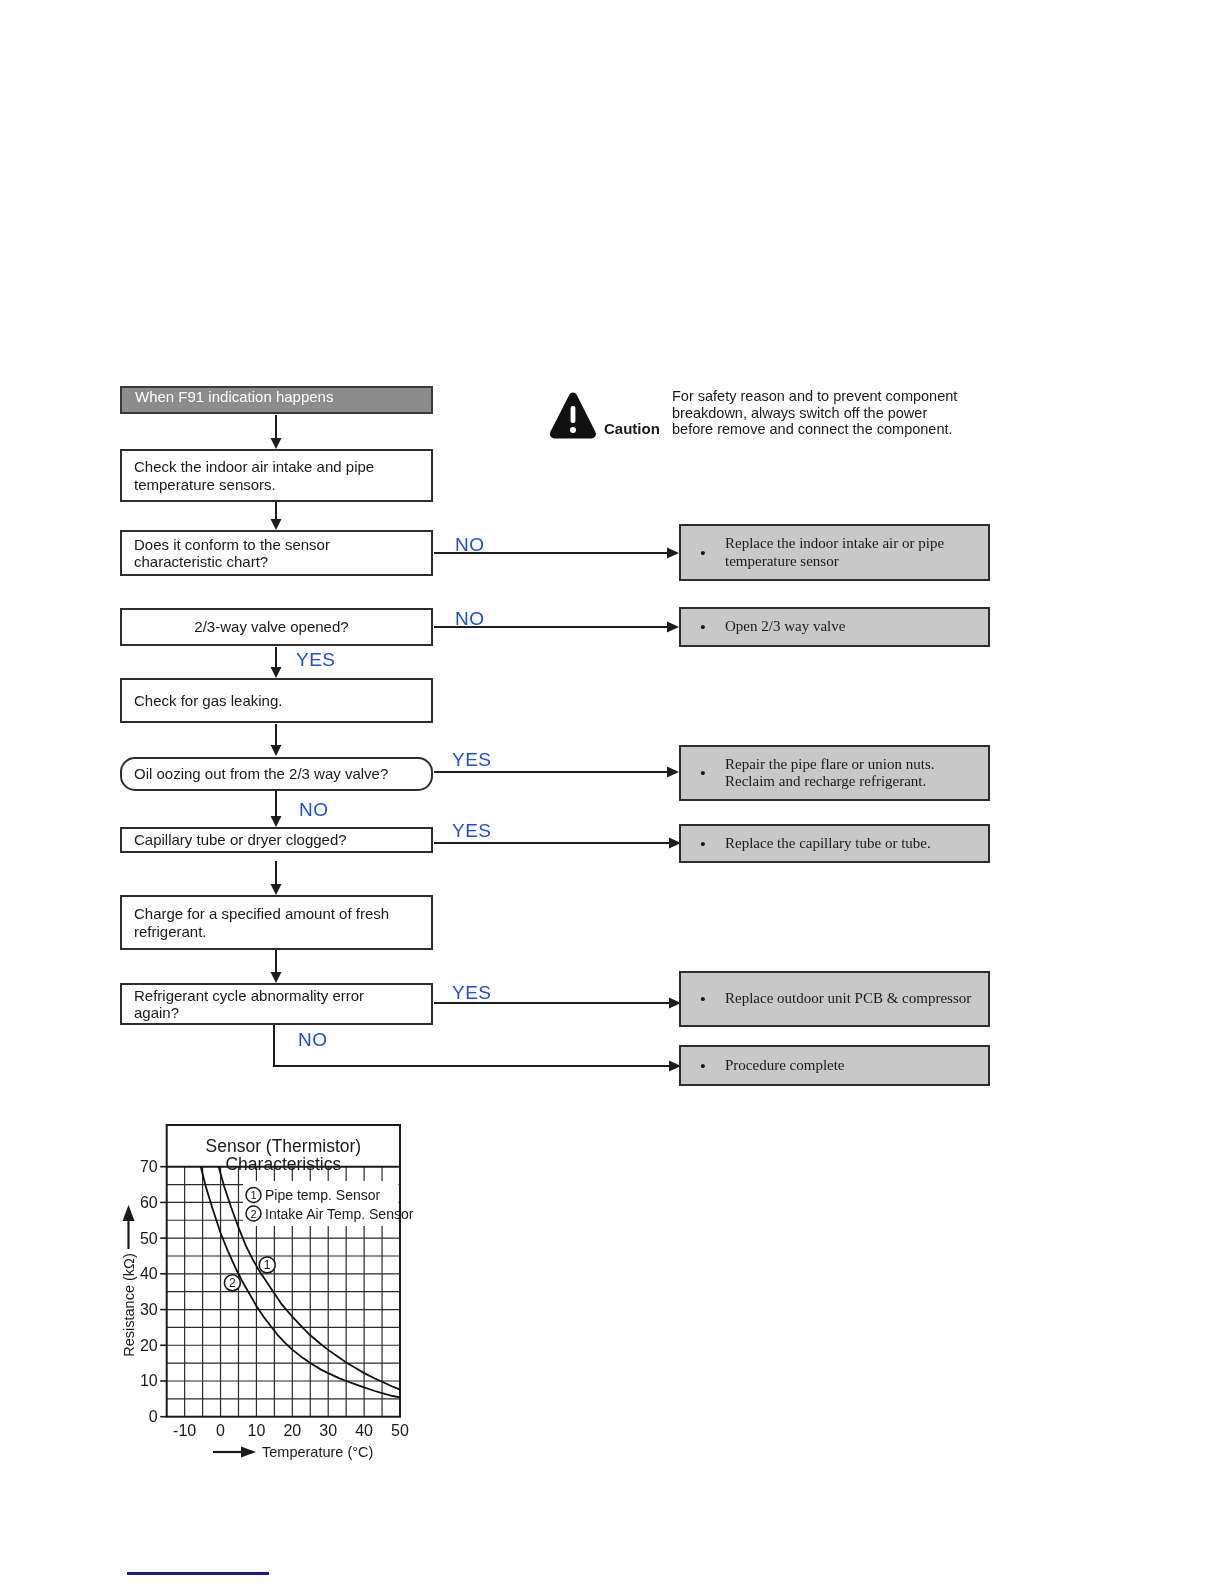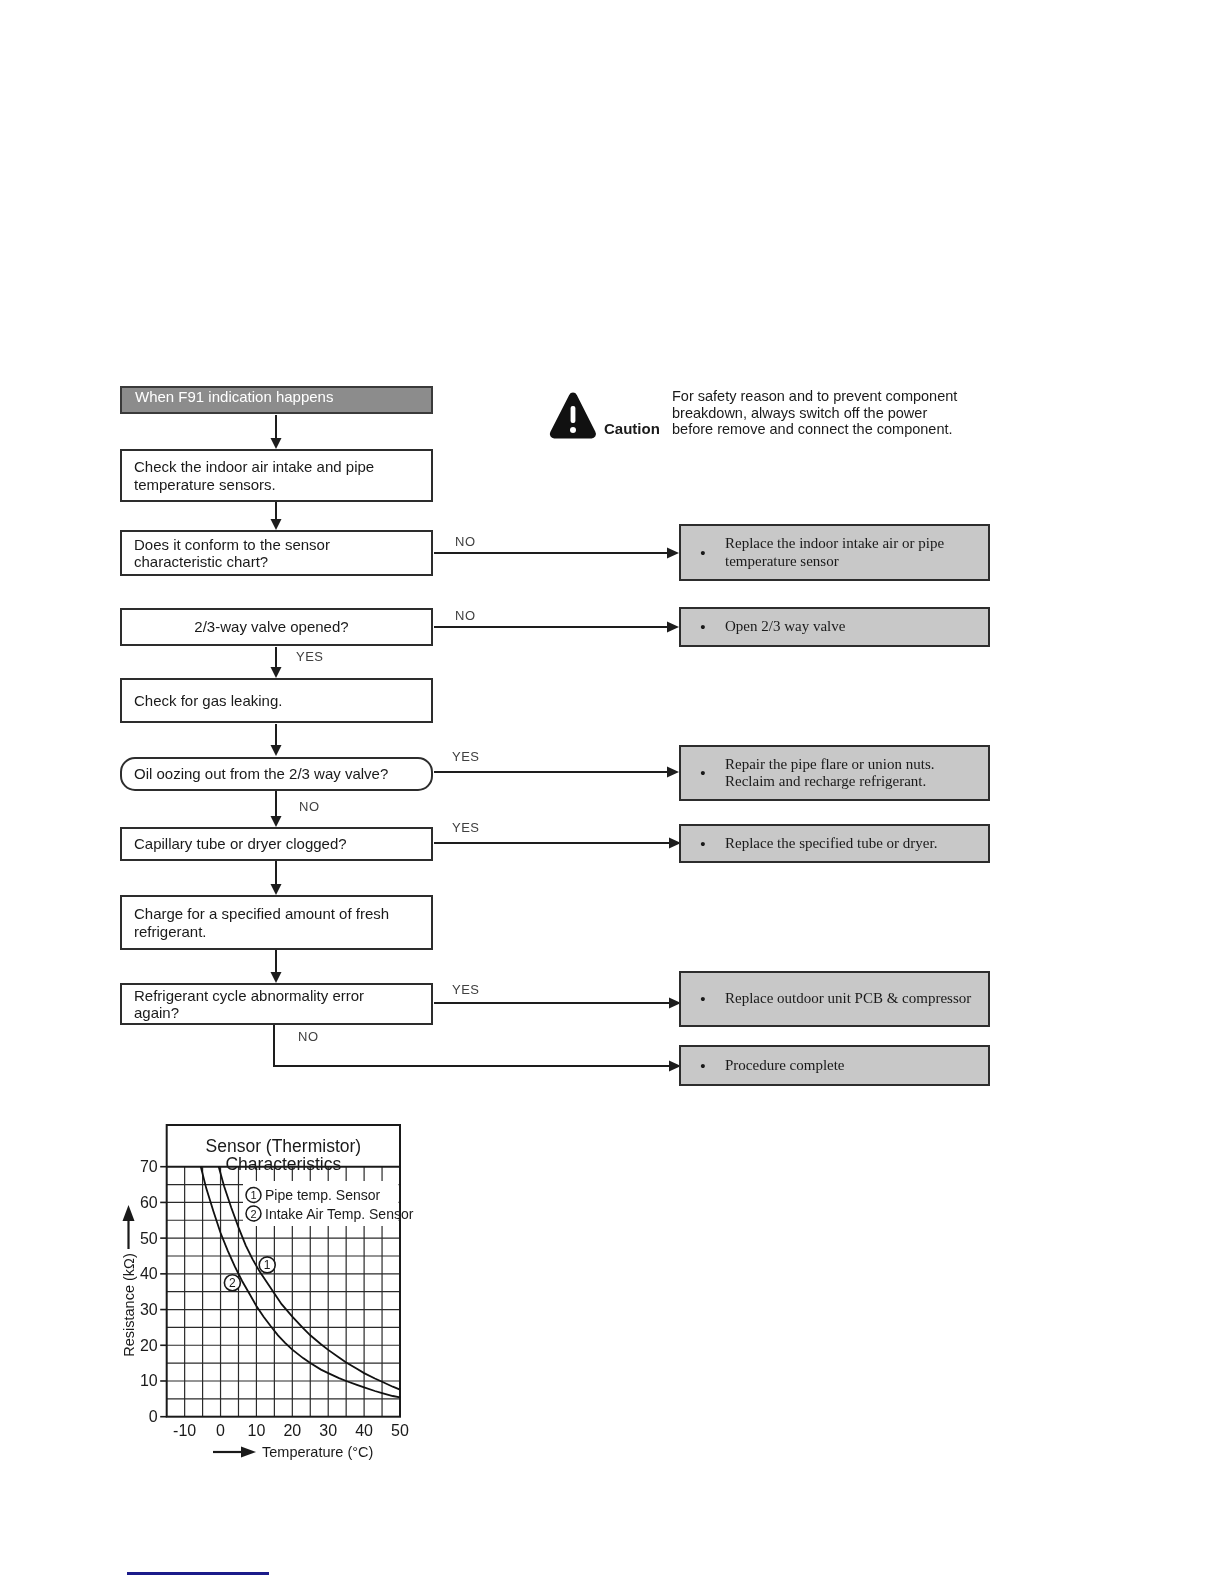--- a/index.html
+++ b/index.html
@@ -10,21 +10,21 @@
   .step{position:absolute;left:120px;width:313px;background:#ffffff;border:2px solid #2d2d2d;
         box-sizing:border-box;display:flex;align-items:center;font-size:15px;line-height:17.5px;
         padding:2px 22px 2px 12px;}
   .start{position:absolute;left:120px;width:313px;background:#8c8c8c;border:2px solid #3a3a3a;
         box-sizing:border-box;display:flex;align-items:center;color:#ffffff;font-size:15px;
         padding:0 10px 8px 13px;}
   .result{position:absolute;left:679px;width:311px;background:#c8c8c8;border:2px solid #2d2d2d;
         box-sizing:border-box;display:flex;align-items:center;font-size:15px;line-height:17.5px;}
   .result .bullet{flex:0 0 44px;text-align:center;font-size:15px;}
   .result .rtext{flex:1;padding-right:8px;font-family:Liberation Serif, serif;}
-  .edge-label{position:absolute;font-size:13px;letter-spacing:0.5px;color:#404040;}
+  .edge-label{position:absolute;font-size:19px;letter-spacing:0.5px;color:#1d4ed8;}
   
   #caution-text{position:absolute;left:672px;top:388px;width:312px;font-size:14.5px;line-height:16.5px;}
   #caution-label{position:absolute;left:596px;top:420px;font-size:15px;font-weight:bold;margin-left:8px;}
   
   svg text{font-family:"Liberation Sans","DejaVu Sans",sans-serif;fill:#1a1a1a;}
   #footer-rule{position:absolute;left:127px;top:1572px;width:142px;height:2.5px;background:#1b1b8a;}
 </style>
 </head>
 <body>
 
@@ -75,21 +75,21 @@
   </div>
   <div class="step" style="top:608px;height:38px;justify-content:center;">
     <span>2/3-way valve opened?</span>
   </div>
   <div class="step" style="top:678px;height:45px;">
     <span>Check for gas leaking.</span>
   </div>
   <div class="step" style="top:757px;height:34px;border-radius:15px;">
     <span>Oil oozing out from the 2/3 way valve?</span>
   </div>
-  <div class="step" style="top:827px;height:34px;text-align:center;">
+  <div class="step" style="top:827px;height:26px;text-align:center;">
     <span>Capillary tube or dryer clogged?</span>
   </div>
   <div class="step" style="top:895px;height:55px;">
     <span>Charge for a specified amount of fresh refrigerant.</span>
   </div>
   <div class="step" style="top:983px;height:42px;">
     <span>Refrigerant cycle abnormality error again?</span>
   </div>
 
   <div class="result" style="top:524px;height:57px;">
@@ -99,21 +99,21 @@
   <div class="result" style="top:607px;height:40px;">
     <span class="bullet">•</span>
     <span class="rtext">Open 2/3 way valve</span>
   </div>
   <div class="result" style="top:745px;height:56px;">
     <span class="bullet">•</span>
     <span class="rtext">Repair the pipe flare or union nuts. Reclaim and recharge refrigerant.</span>
   </div>
   <div class="result" style="top:824px;height:39px;">
     <span class="bullet">•</span>
-    <span class="rtext">Replace the specified tube or dryer.</span>
+    <span class="rtext">Replace the capillary tube or tube.</span>
   </div>
   <div class="result" style="top:971px;height:56px;">
     <span class="bullet">•</span>
     <span class="rtext">Replace outdoor unit PCB &amp; compressor</span>
   </div>
   <div class="result" style="top:1045px;height:41px;">
     <span class="bullet">•</span>
     <span class="rtext">Procedure complete</span>
   </div>
 

